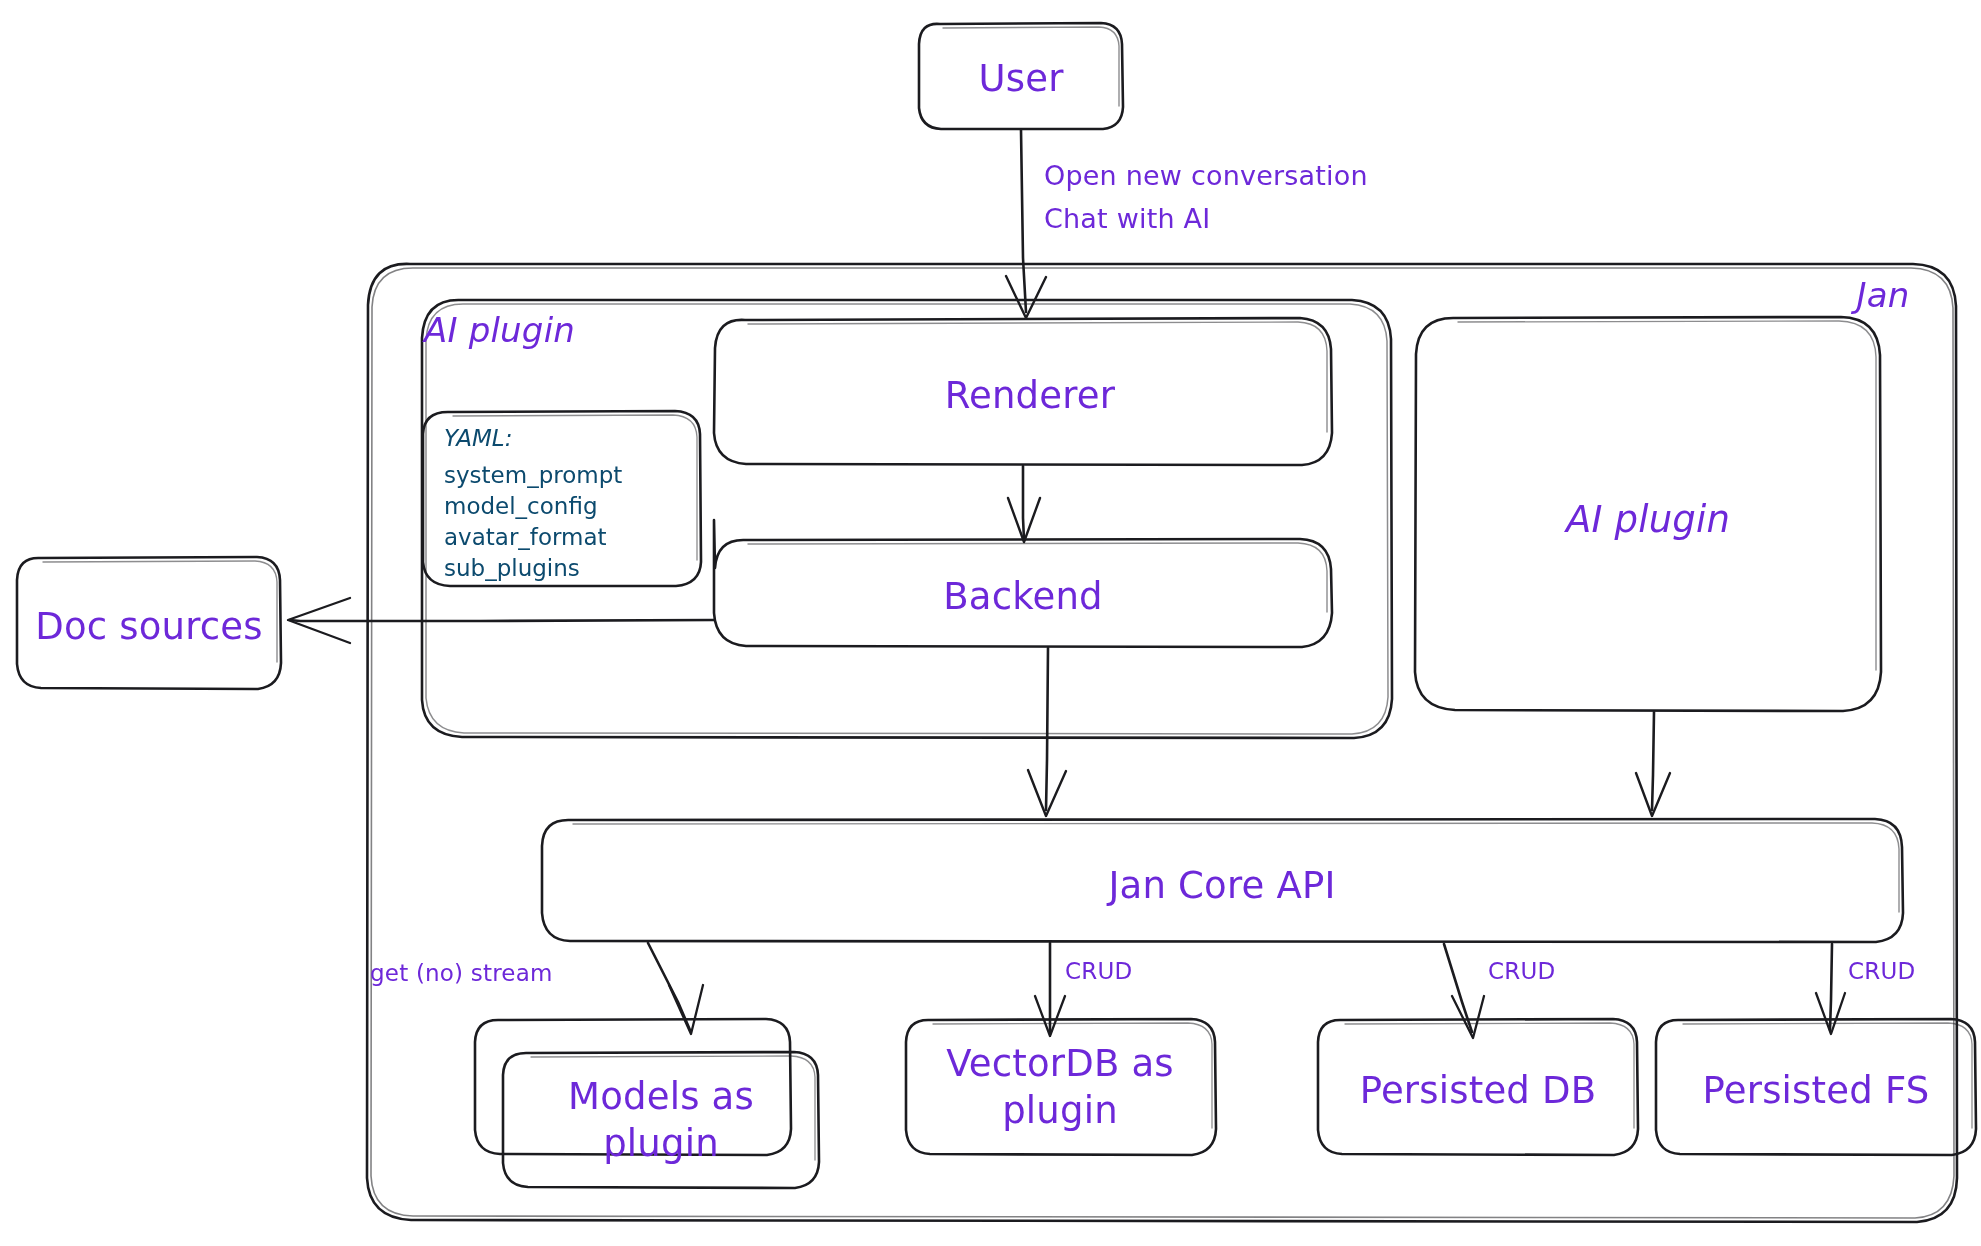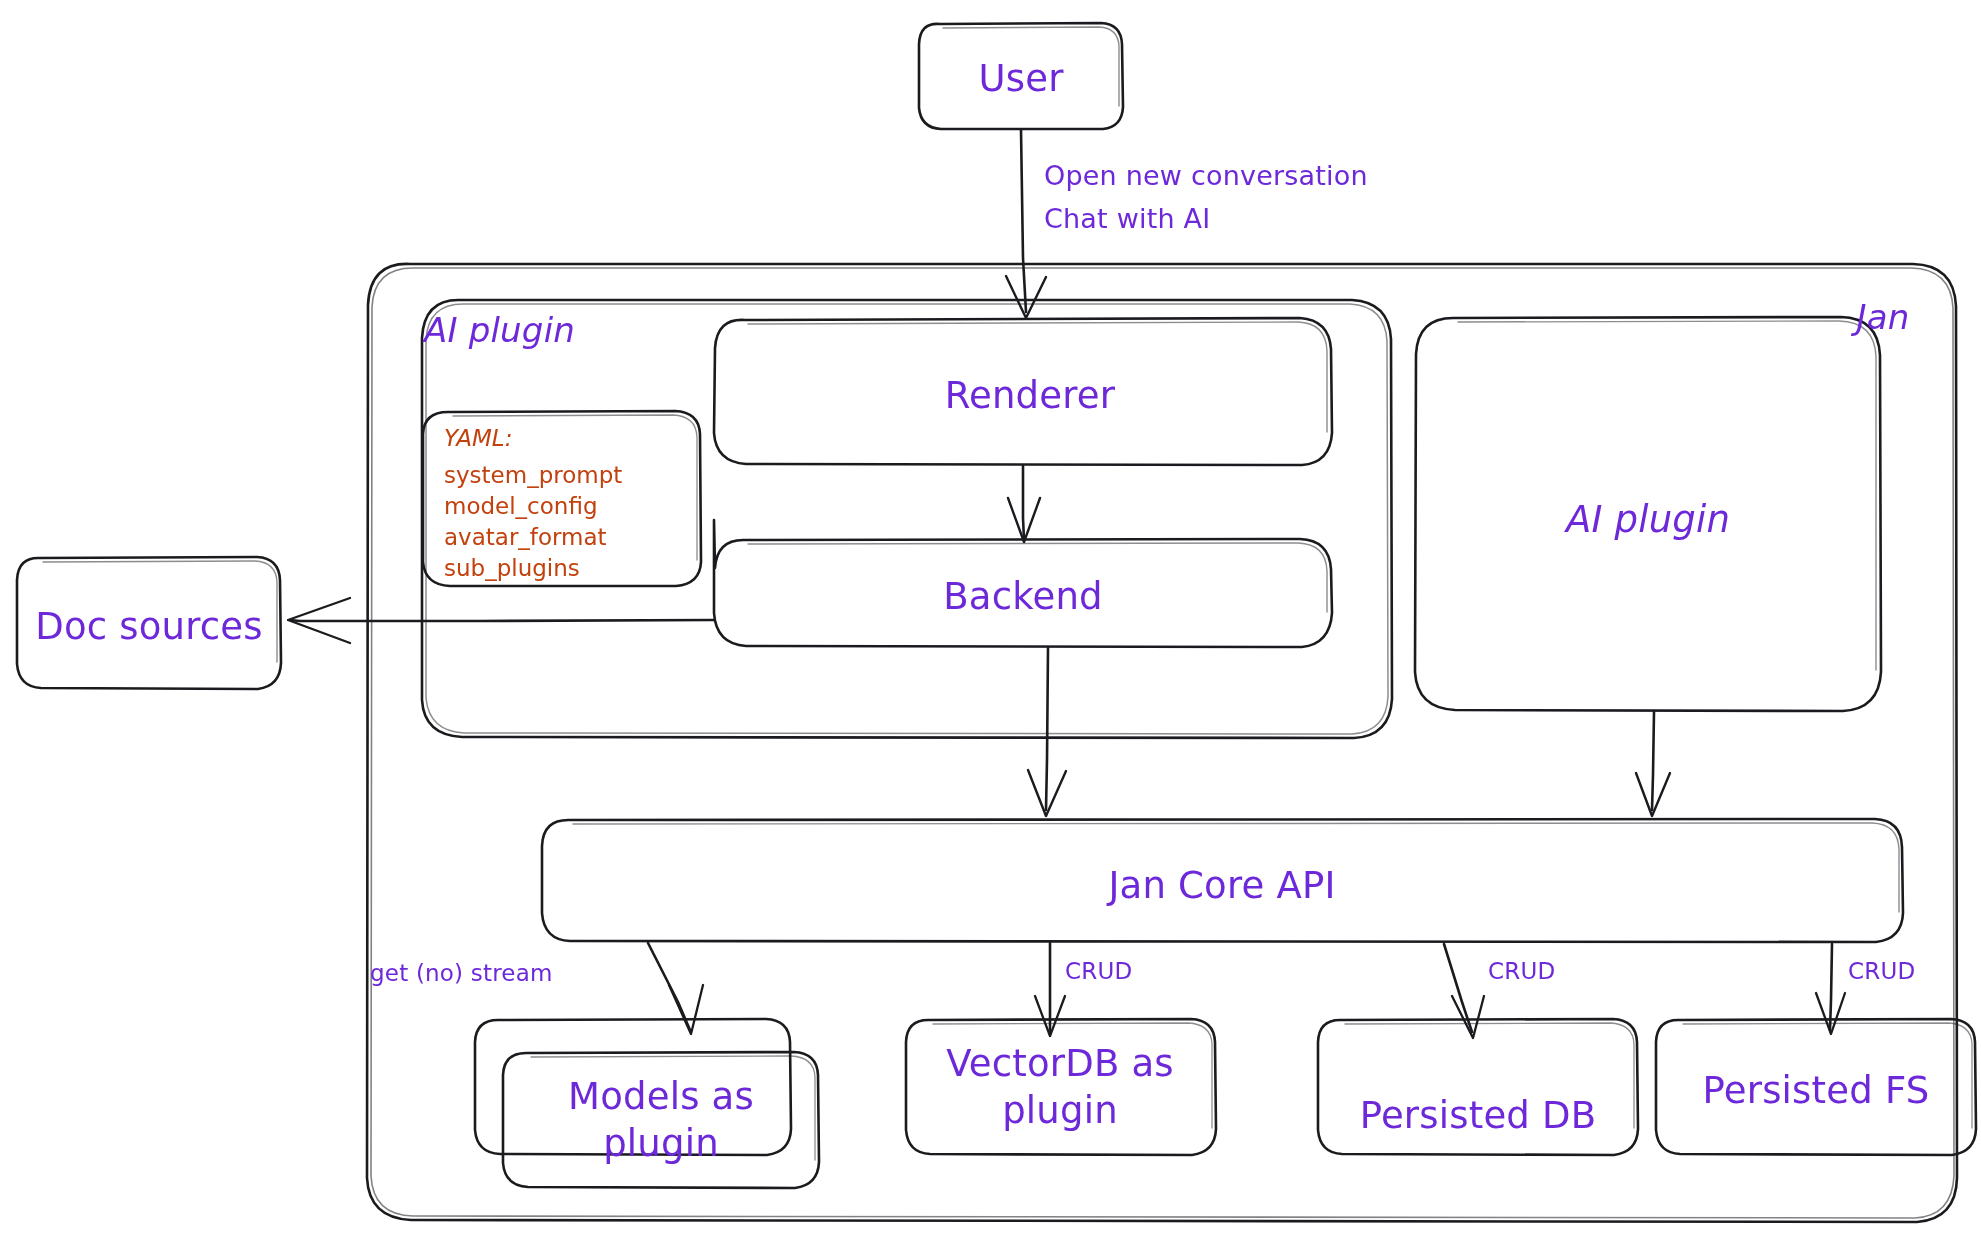--- a/index.html
+++ b/index.html
@@ -37,21 +37,21 @@
     text-align: center;
     transform: translateX(-50%);
   }
   .lbl.left { text-align: left; }
   .t-node   { font-size: 37px; }
   .t-edge   { font-size: 27px; }
   .t-group  { font-size: 34px; }
   .t-small  { font-size: 23px; }
   .yaml-block {
     position: absolute;
-    color: #c2410c;
+    color: #0c4a6e;
     font-size: 23px;
     line-height: 1.28;
     white-space: pre;
     font-family: "DejaVu Sans", sans-serif;
   }
   .italicish { font-style: italic; }
 </style>
 </head>
 <body>
 
@@ -165,21 +165,21 @@
       <path d="M 1345 1024 L 1610 1023 Q 1633 1024 1634 1044 L 1634 1128" stroke-width="1.3" opacity="0.5"></path>
     </g>
 
     <g>
       <path d="M 1680 1020 Q 1657 1019 1656 1042 L 1656 1130 Q 1658 1153 1680 1154 L 1952 1155 Q 1975 1152 1976 1129 L 1975 1042 Q 1974 1020 1951 1019 Z"></path>
       <path d="M 1683 1024 L 1948 1023 Q 1971 1024 1972 1044 L 1972 1128" stroke-width="1.3" opacity="0.5"></path>
     </g>
 
   </svg>
 
-  <div class="lbl t-group italicish" style="left:1883px; top:275px; transform:translateX(-50%);margin-top:22px;">Jan</div>
+  <div class="lbl t-group italicish" style="left:1883px; top:275px; transform:translateX(-50%);">Jan</div>
 
   <div class="lbl t-group italicish left" style="left:424px; top:310px;">AI plugin</div>
 
   <div class="lbl t-node center" style="left:1021px; top:56px;">User</div>
 
   <div class="lbl t-edge left" style="left:1044px; top:160px;">Open new conversation</div>
   <div class="lbl t-edge left" style="left:1044px; top:203px;">Chat with AI</div>
 
   <div class="lbl t-node center" style="left:1023px; top:373px;margin-left:7px;">Renderer</div>
 
@@ -199,16 +199,16 @@
 
   <div class="lbl t-small left" style="left:370px; top:959px;">get (no) stream</div>
   <div class="lbl t-small left" style="left:1065px; top:957px;">CRUD</div>
   <div class="lbl t-small left" style="left:1488px; top:957px;">CRUD</div>
   <div class="lbl t-small left" style="left:1848px; top:957px;">CRUD</div>
 
   <div class="lbl t-node center" style="left:661px; top:1073px; line-height:1.28;">Models as
 plugin</div>
   <div class="lbl t-node center" style="left:1060px; top:1040px; line-height:1.28;">VectorDB as
 plugin</div>
-  <div class="lbl t-node center" style="left:1478px; top:1093px;">Persisted DB</div>
+  <div class="lbl t-node center" style="left:1478px; top:1068px;">Persisted DB</div>
   <div class="lbl t-node center" style="left:1816px; top:1068px;">Persisted FS</div>
 
 </div>
 
 </body></html>

